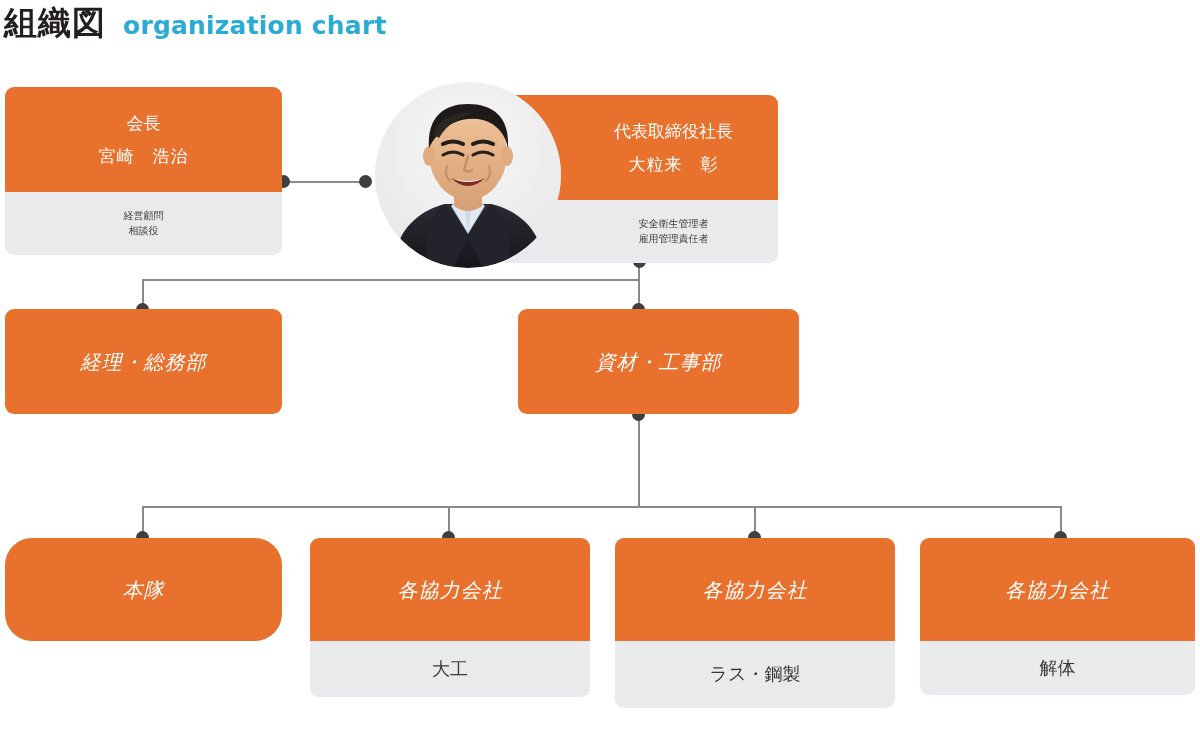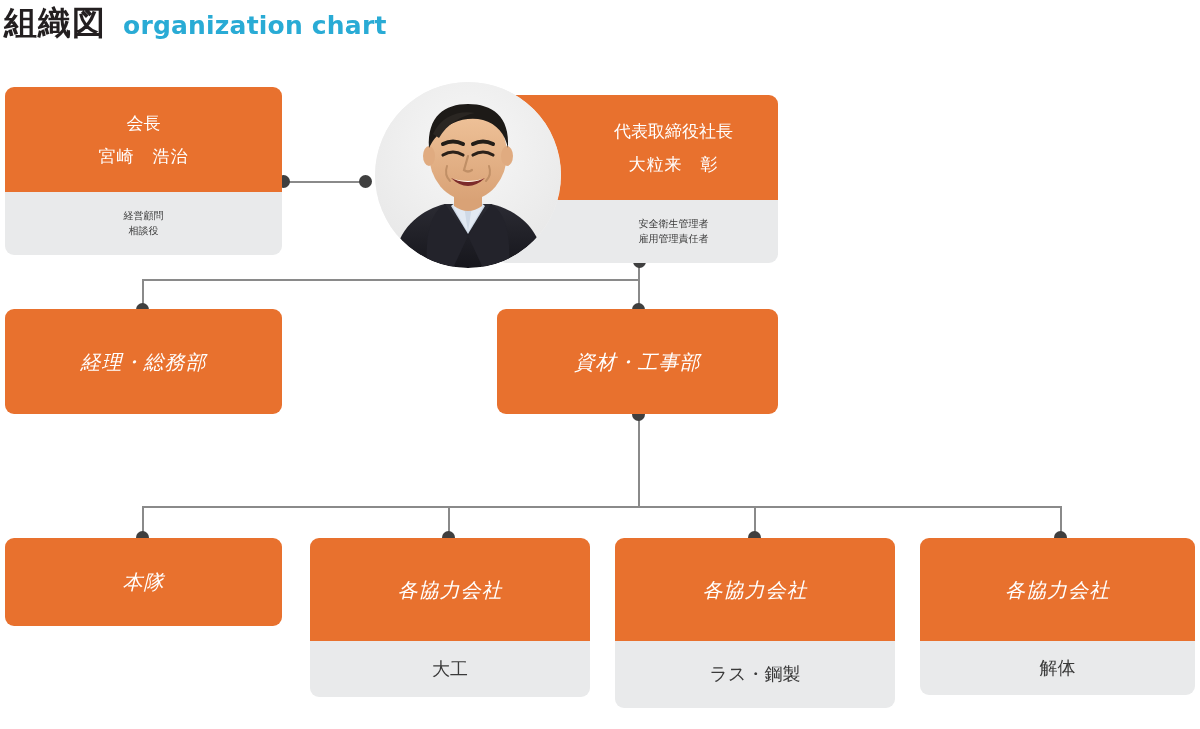--- a/index.html
+++ b/index.html
@@ -180,27 +180,27 @@
     </svg>
   </div>
 
   <div class="node" style="left:5px; top:309px; width:277px;">
     <div class="node-head" style="height:105px;">
       <span class="node-title">経理・総務部</span>
     </div>
   </div>
 
   <div class="node" style="left:497px; top:309px; width:281px;">
-    <div class="node-head" style="height:105px;">
+    <div class="node-head" style="height:105px;margin-left:21px;">
       <span class="node-title">資材・工事部</span>
     </div>
   </div>
 
   <div class="node" style="left:5px; top:538px; width:277px;">
-    <div class="node-head" style="height:88px;">
+    <div class="node-head" style="height:103px;border-radius:27px;">
       <span class="node-title">本隊</span>
     </div>
   </div>
 
   <div class="node" style="left:310px; top:538px; width:280px;">
     <div class="node-head has-foot" style="height:103px;">
       <span class="node-title">各協力会社</span>
     </div>
     <div class="node-foot lg" style="height:56px;">
       <span>大工</span>

